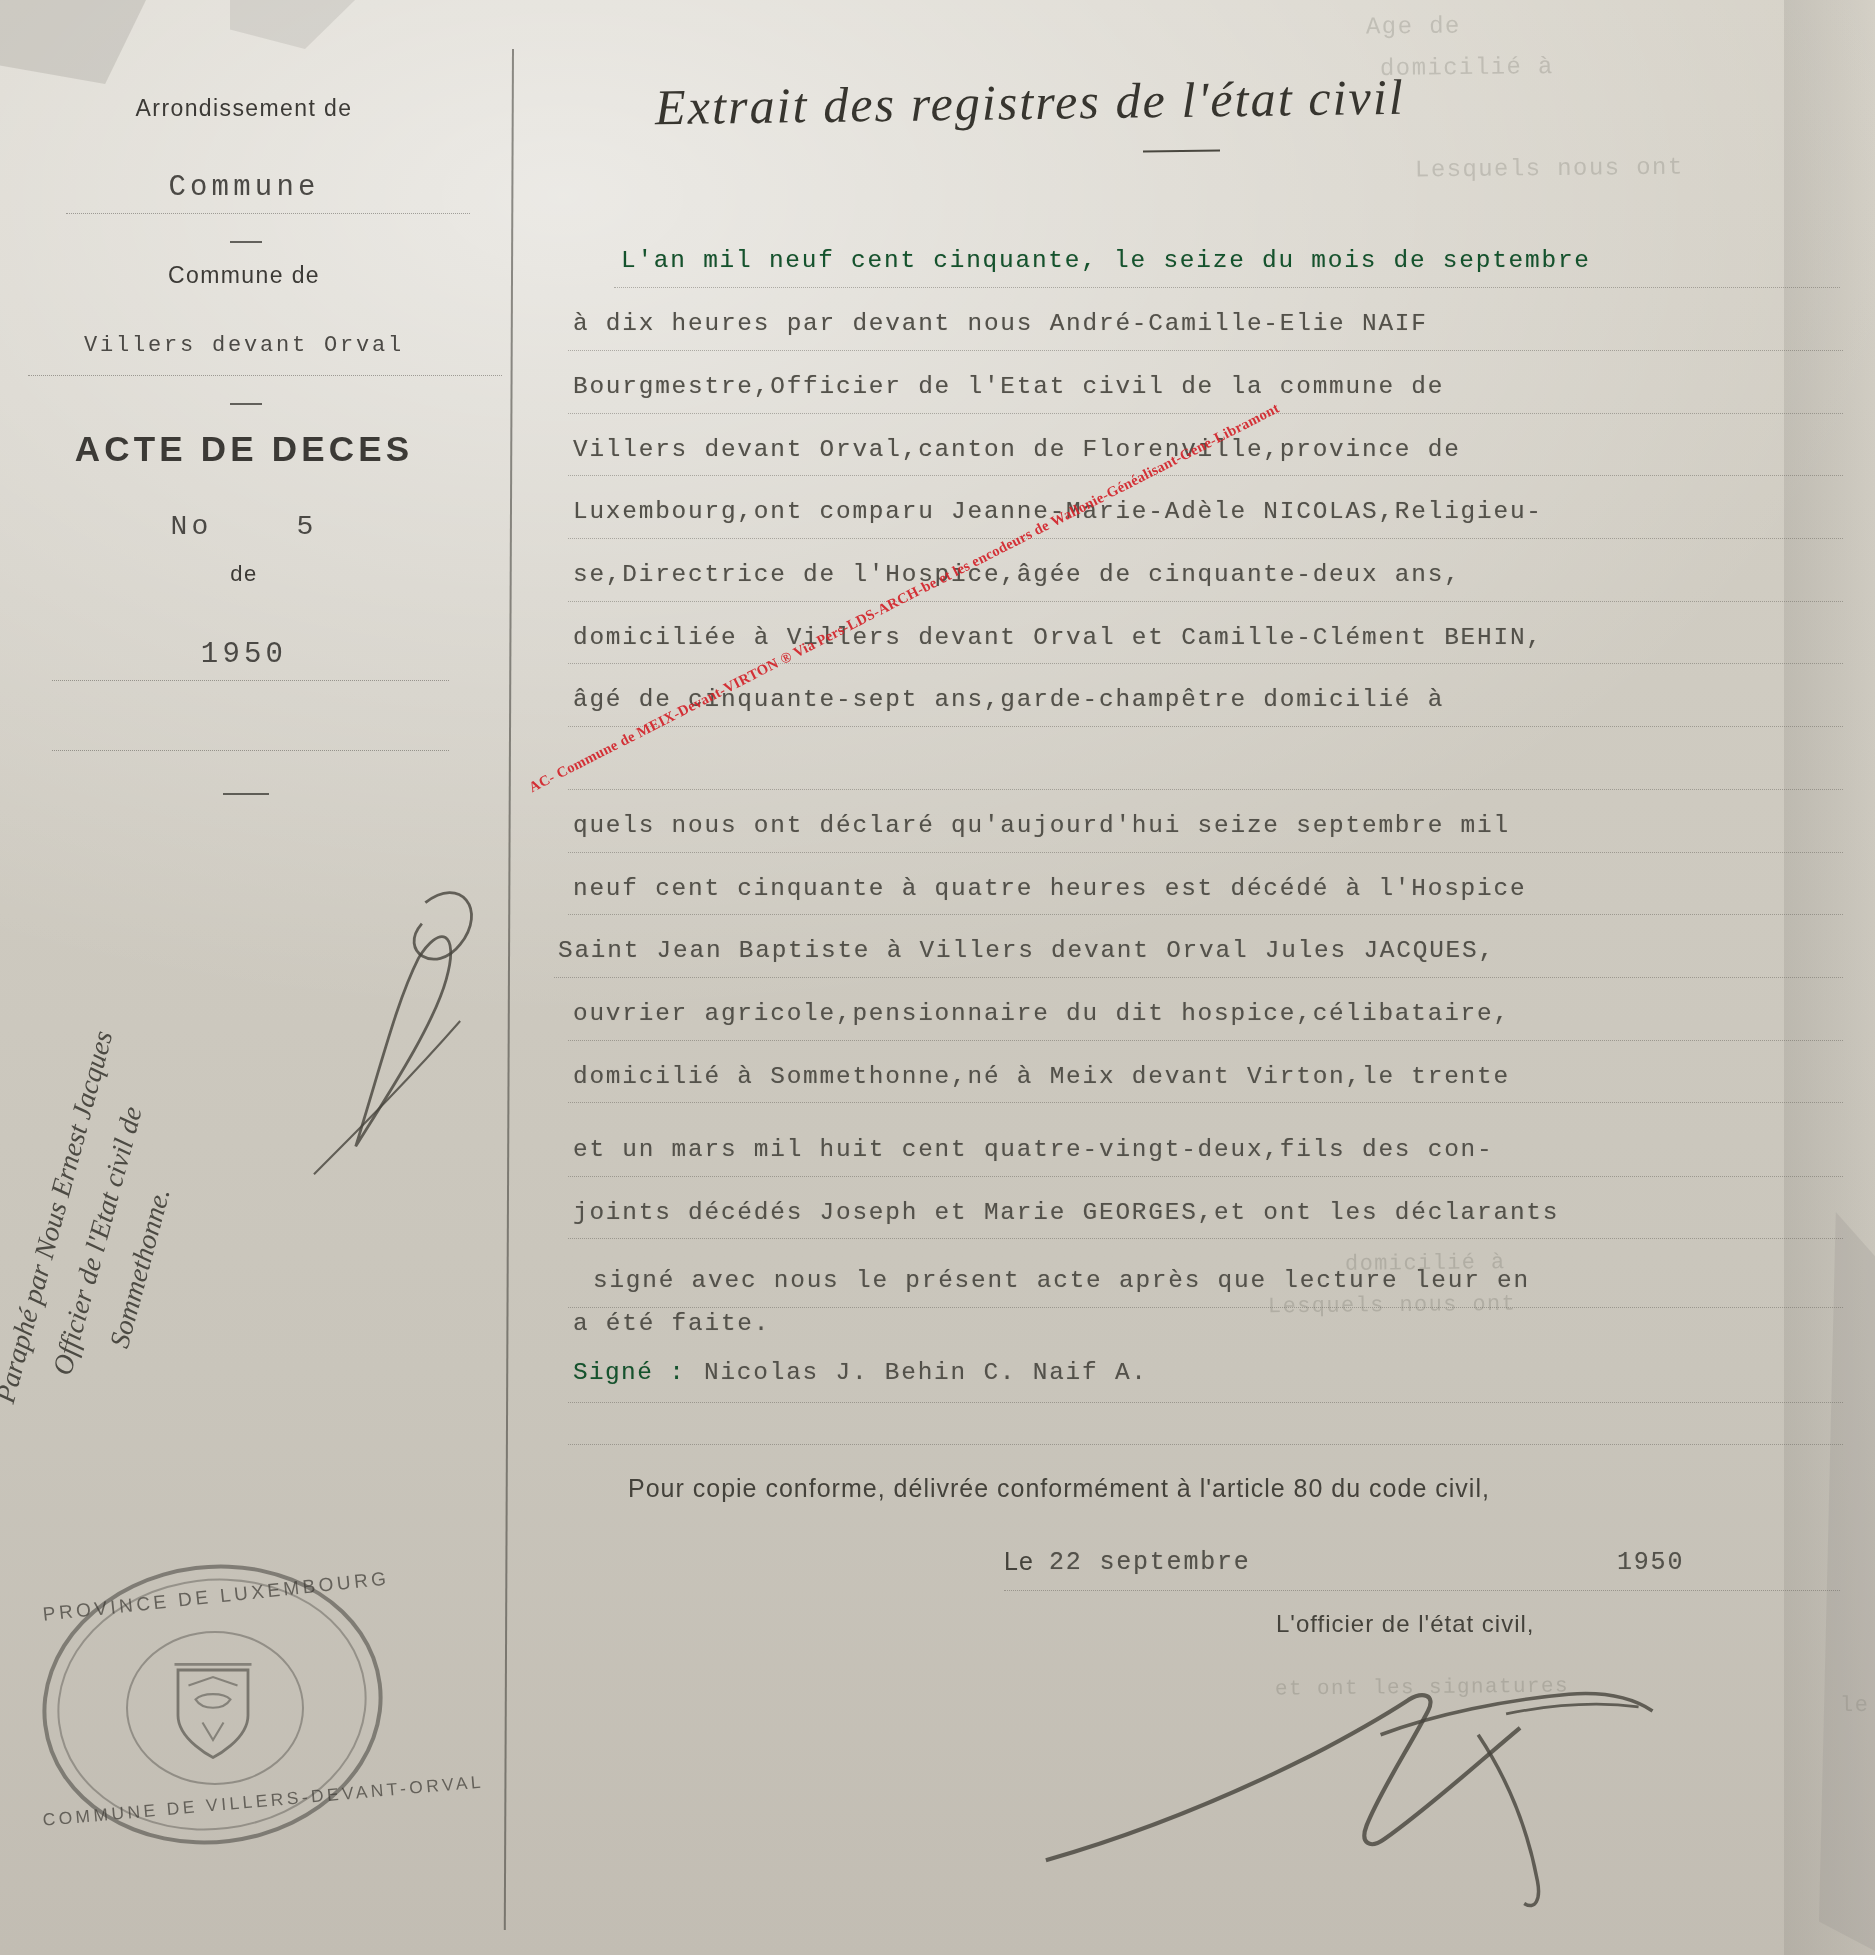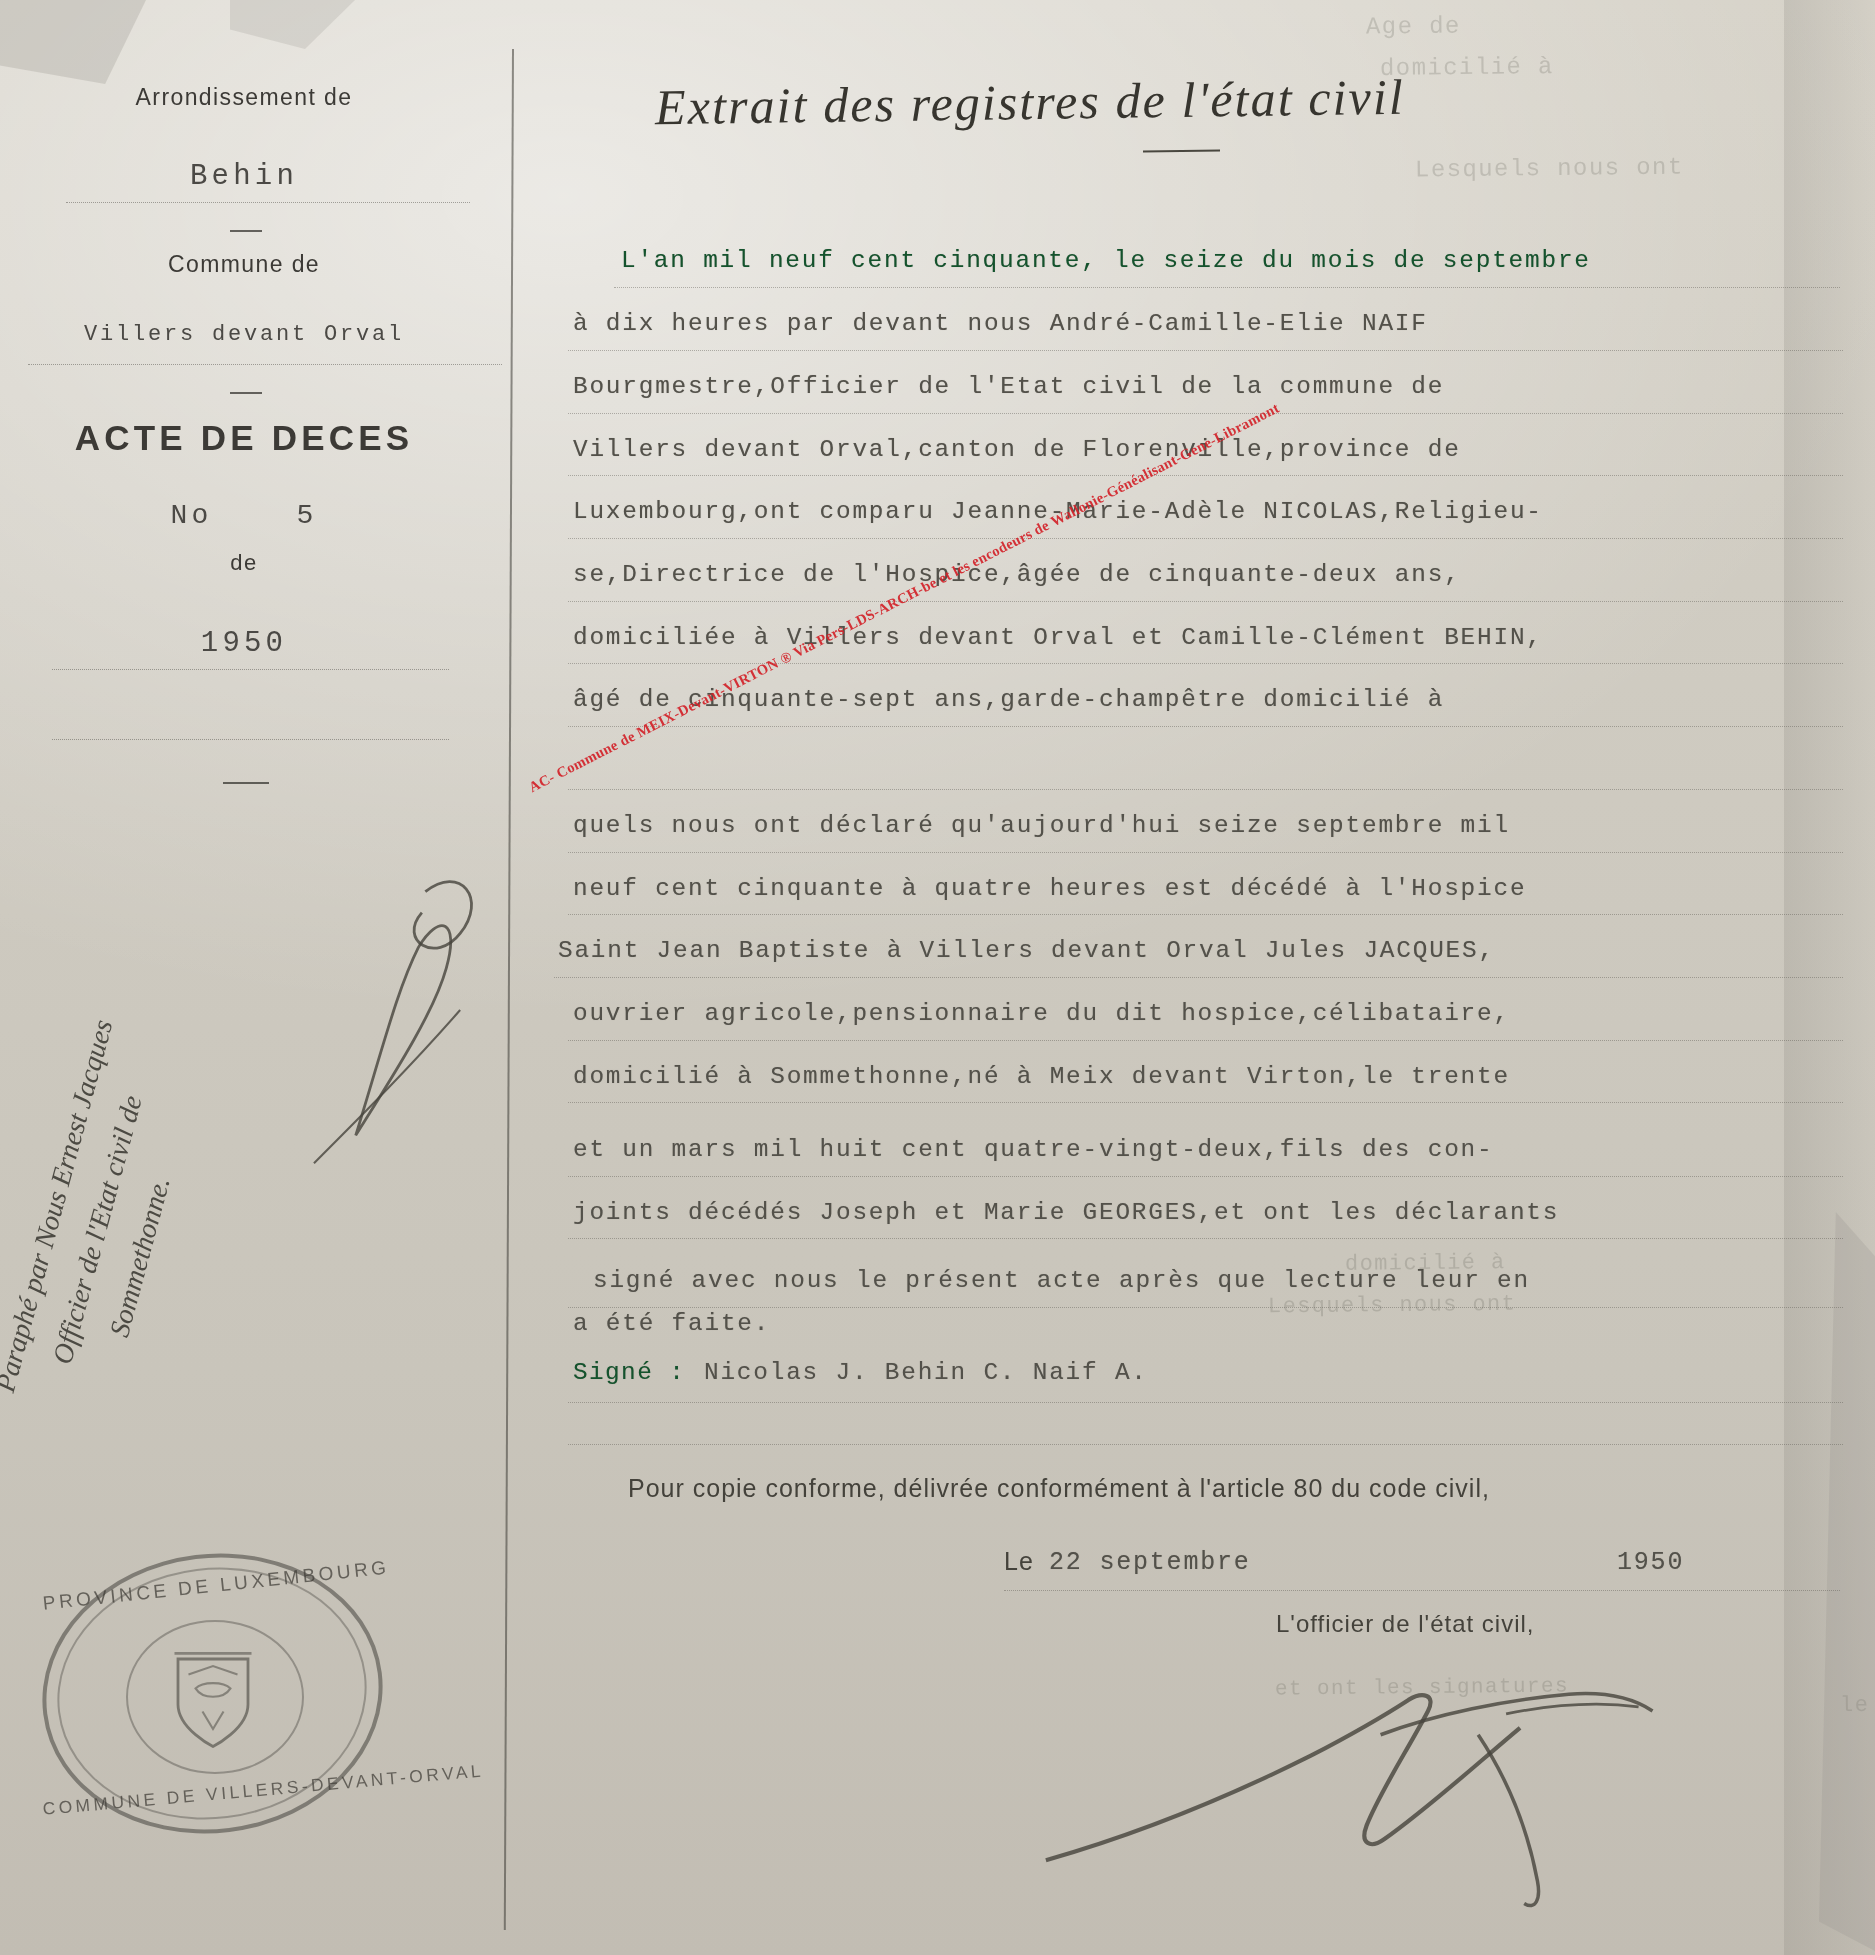--- a/index.html
+++ b/index.html
@@ -29,21 +29,21 @@
     color: rgba(80,78,72,0.20);
     font-family: "Liberation Mono", monospace;
     letter-spacing: 1.4px;
     white-space: nowrap;
     transform: rotate(-0.6deg);
     pointer-events: none;
   }
   
   #left-col {
     position: absolute;
-    left: 0; top: 0;
+    left: 0; top: 11px;
     width: 488px; height: 1493px;
   }
   .lc-text {
     position: absolute;
     width: 488px;
     text-align: center;
     font-family: "Liberation Mono", monospace;
     color: #4b4945;
   }
   .lc-label {
@@ -222,21 +222,21 @@
   <div class="bleed" style="left:1275px; top:1676px; font-size:21px;">et ont les signatures</div>
   <div class="bleed" style="left:1840px; top:1693px; font-size:22px;">le</div>
 
   <div class="artifact" style="left:0; top:0; width:146px; height:84px; clip-path:polygon(0 0,100% 0,72% 100%,0 78%); opacity:0.5;"></div>
   <div class="artifact" style="left:230px; top:0; width:125px; height:49px; clip-path:polygon(0 0,100% 0,60% 100%,0 60%); opacity:0.4;"></div>
   <div class="edge-strip" style="left:1784px; top:0; width:92px; height:1955px; opacity:0.35;"></div>
   <div class="artifact" style="left:1819px; top:1212px; width:56px; height:739px; clip-path:polygon(30% 0,100% 6%,100% 100%,0 96%); opacity:0.45;"></div>
 
   <div id="left-col">
     <div class="lc-text lc-label" style="top:84px; font-size:23px;">Arrondissement de</div>
-    <div class="lc-text" style="top:160px; font-size:29px; letter-spacing:4.2px;">Behin</div>
+    <div class="lc-text" style="top:160px; font-size:29px; letter-spacing:4.2px;">Commune</div>
     <div class="dotline" style="left:66px; top:202px; width:404px;"></div>
     <div class="solidline" style="left:230px; top:230px; width:32px;"></div>
 
     <div class="lc-text lc-label" style="top:251px; font-size:23px;">Commune de</div>
     <div class="lc-text" style="top:322px; font-size:22px; letter-spacing:2.8px;">Villers devant Orval</div>
     <div class="dotline" style="left:28px; top:364px; width:474px;"></div>
     <div class="solidline" style="left:230px; top:392px; width:32px;"></div>
 
     <div class="lc-text lc-label" style="top:418px; font-size:35px; font-weight:bold; letter-spacing:4.2px;">ACTE DE DECES</div>
 

